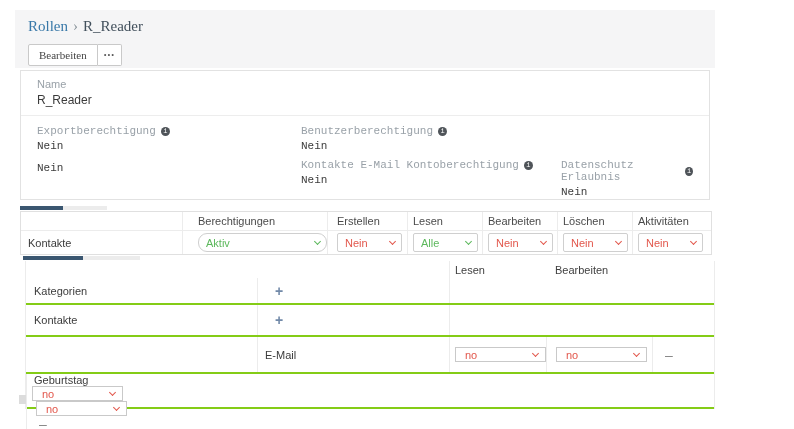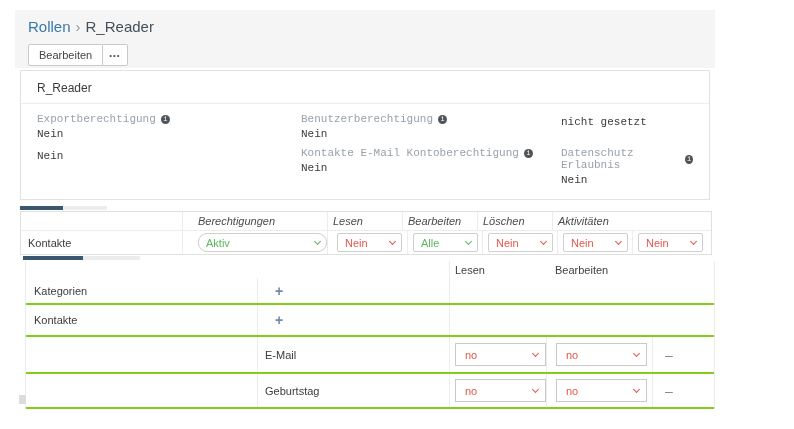--- a/index.html
+++ b/index.html
@@ -2,21 +2,21 @@
 <html><head>
 <meta charset="utf-8">
 <style>
   html,body{margin:0;padding:0;}
   body{
     width:794px;height:429px;position:relative;background:#ffffff;
     font-family:"Liberation Sans","DejaVu Sans",sans-serif;
     -webkit-font-smoothing:antialiased;color:#3b3b3b;overflow:hidden;
   }
   
-  .top-band{position:absolute;left:15px;top:10px;width:700px;height:58px;background:#f5f5f6;}
+  .top-band{position:absolute;left:15px;top:10px;width:700px;height:58px;background:#f5f5f6;font-family:Liberation Serif, serif;}
   .breadcrumb{position:absolute;left:13px;top:8px;font-size:15px;color:#42505c;}
   .breadcrumb a{color:#3878a8;text-decoration:none;cursor:pointer;}
   .breadcrumb .sep{color:#8d979e;margin:0 5px;}
   .btn-group{position:absolute;left:13px;top:34px;display:flex;}
   .btn{
     background:#ffffff;border:1px solid #c9c9c9;height:20px;display:flex;align-items:center;
     font-size:11px;color:#444;padding:0 10px;cursor:pointer;
   }
   .btn.edit{border-radius:2px 0 0 2px;}
   .btn.more{border-left:none;border-radius:0 2px 2px 0;padding:0 6px;font-size:8px;letter-spacing:1px;color:#555;}
@@ -34,21 +34,21 @@
     display:grid;grid-template-columns:264px 260px auto;
     padding:9px 16px 0 16px;row-gap:7px;font-family:Liberation Mono, monospace;
   }
   .field{min-height:26px;}
   
   .hscroll{position:absolute;height:4px;background:#ececec;cursor:pointer;}
   .hscroll .thumb{position:absolute;left:0;top:0;height:4px;background:#3a5670;}
   
   .mtable{position:absolute;left:20px;top:211px;width:692px;background:#fff;border:1px solid #e0e0e0;box-sizing:border-box;}
   .mt-row{display:flex;}
-  .mt-row.head{height:18px;align-items:flex-end;font-style:italic;}
+  .mt-row.head{height:18px;align-items:flex-end;}
   .mt-row.data{height:23px;align-items:center;border-top:1px solid #ececec;}
   .mt-cell{box-sizing:border-box;height:100%;display:flex;align-items:center;font-size:11px;color:#4a4a4a;}
   .mt-cell.c0{width:161px;padding-left:7px;color:#3b3b3b;}
   .mt-cell.c1{width:145px;padding-left:15px;border-left:1px solid #ececec;}
   .mt-cell.c2{width:80px;padding-left:9px;border-left:1px solid #ececec;}
   .mt-cell.c3,.mt-cell.c4,.mt-cell.c5,.mt-cell.c6{width:75px;padding-left:5px;border-left:1px solid #ececec;}
   .mt-cell.c6{width:75px;}
   
   .sel{
     position:relative;height:19px;border:1px solid #cfcfcf;border-radius:2px;background:#fff;
@@ -62,34 +62,34 @@
   }
   .sel.w-lg{width:131px;border-radius:9px;}
   .sel.w-sm{width:65px;}
   
   .ftable{position:absolute;left:25px;top:261px;width:690px;background:#fff;border-left:1px solid #ececec;border-right:1px solid #ececec;box-sizing:border-box;}
   .ft-row{display:flex;border-bottom:2px solid #84cc16;}
   .ft-row.head{height:17px;border-bottom:none;}
   .ft-row.g1{height:25px;}
   .ft-row.g2{height:30px;}
   .ft-row.fe{height:35px;}
-  .ft-row.fg{height:33px;}
+  .ft-row.fg{height:33px;flex-direction:column;}
   .ft-cell{box-sizing:border-box;display:flex;align-items:center;font-size:11px;color:#3b3b3b;}
   .ft-cell.a{width:231px;padding-left:8px;}
   .ft-cell.b{width:192px;padding-left:7px;border-left:1px solid #ececec;}
   .ft-row.head .ft-cell.b{border-left:none;}
   .ft-cell.c{width:97px;padding-left:5px;border-left:1px solid #ececec;}
   .ft-cell.d{width:106px;padding-left:9px;border-left:1px solid #ececec;}
   .ft-cell.e{width:62px;padding-left:12px;border-left:1px solid #ececec;}
   .ft-cell.rest{flex:1;border-left:1px solid #ececec;}
   .ft-row.head .ft-cell{color:#3f3f3f;}
   .plus{color:#7189a8;font-size:14px;font-weight:bold;cursor:pointer;margin-left:10px;}
   .minus{color:#8a8a8a;font-size:14px;cursor:pointer;}
   .sel2{
-    position:relative;width:91px;height:23px;border:1px solid #c9c9c9;background:#fff;color:#e2574c;
+    position:relative;width:91px;height:15px;border:1px solid #c9c9c9;background:#fff;color:#e2574c;
     display:flex;align-items:center;font-size:11px;padding:0 18px 0 9px;box-sizing:border-box;cursor:pointer;
   }
   .sel2::after{
     content:"";position:absolute;right:7px;top:50%;width:4px;height:4px;margin-top:-4px;
     border-right:1.5px solid currentColor;border-bottom:1.5px solid currentColor;transform:rotate(45deg);
   }
   .corner-handle{position:absolute;left:19px;top:395px;width:7px;height:9px;background:#dcdcdc;}
 </style>
 </head>
 <body>
@@ -99,39 +99,39 @@
     <a>Rollen</a><span class="sep">›</span><span>R_Reader</span>
   </div>
   <div class="btn-group">
     <div class="btn edit">Bearbeiten</div>
     <div class="btn more">•••</div>
   </div>
 </div>
 
 <div class="panel">
   <div class="name-sec">
+    <div class="f-label">Name</div>
     <div class="f-value">R_Reader</div>
   </div>
   <div class="fields-grid">
     <div class="field">
       <div class="f-label">
           <span>Exportberechtigung</span>
           <i class="info-icon">i</i>
         </div>
       <div class="f-value">Nein</div>
     </div>
     <div class="field">
       <div class="f-label">
           <span>Benutzerberechtigung</span>
           <i class="info-icon">i</i>
         </div>
       <div class="f-value">Nein</div>
     </div>
     <div class="field">
-      <div class="f-value">nicht gesetzt</div>
     </div>
     <div class="field">
       <div class="f-value">Nein</div>
     </div>
     <div class="field">
       <div class="f-label">
           <span>Kontakte E-Mail Kontoberechtigung</span>
           <i class="info-icon">i</i>
         </div>
       <div class="f-value">Nein</div>
@@ -147,20 +147,21 @@
 </div>
 
 <div class="hscroll" style="left:20px;top:206px;width:87px;">
   <div class="thumb" style="width:43px;"></div>
 </div>
 
 <div class="mtable">
   <div class="mt-row head">
     <div class="mt-cell c0"></div>
     <div class="mt-cell c1">Berechtigungen</div>
+    <div class="mt-cell c2">Erstellen</div>
     <div class="mt-cell c3">Lesen</div>
     <div class="mt-cell c4">Bearbeiten</div>
     <div class="mt-cell c5">Löschen</div>
     <div class="mt-cell c6">Aktivitäten</div>
   </div>
   <div class="mt-row data">
     <div class="mt-cell c0">Kontakte</div>
     <div class="mt-cell c1">
         <div class="sel pos w-lg">
           <span>Aktiv</span>

